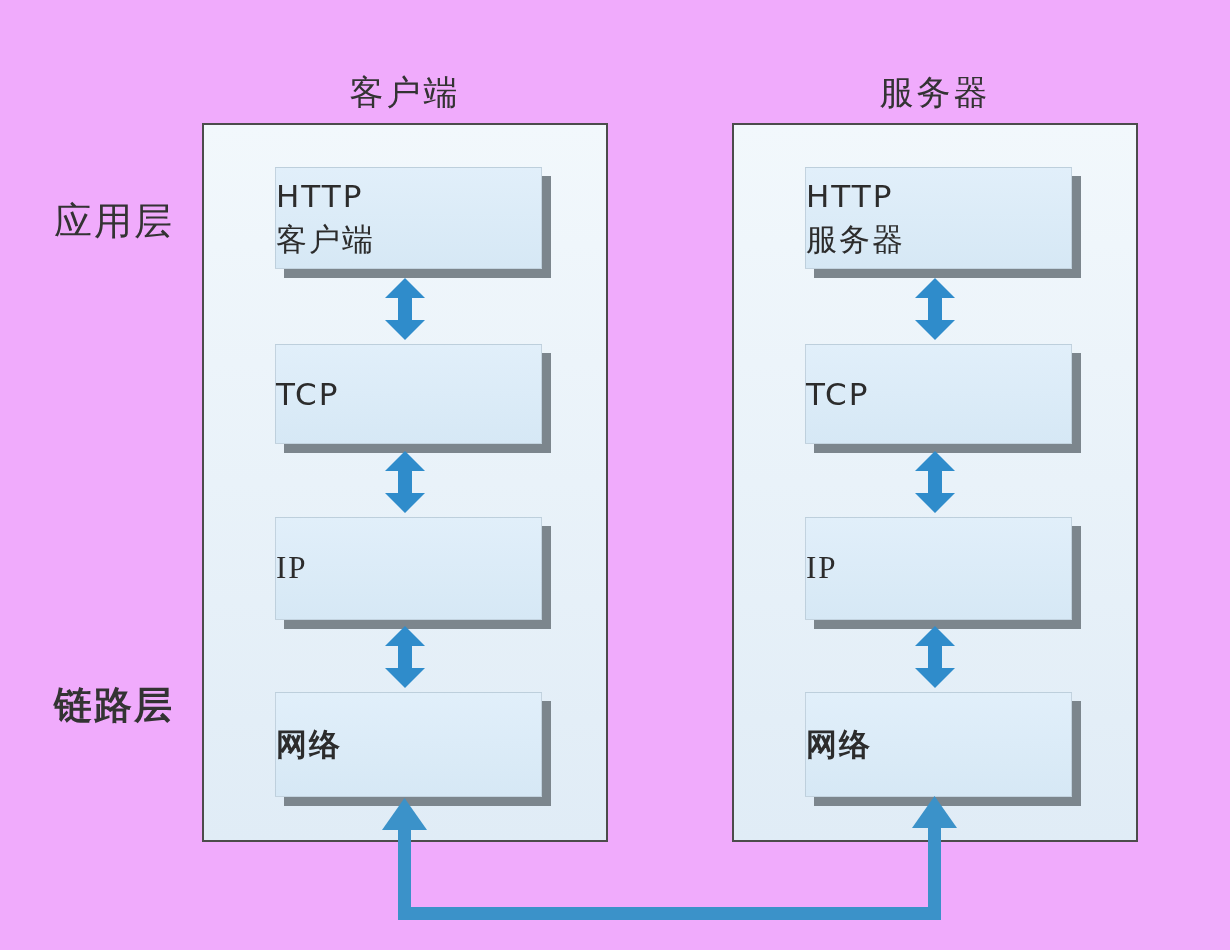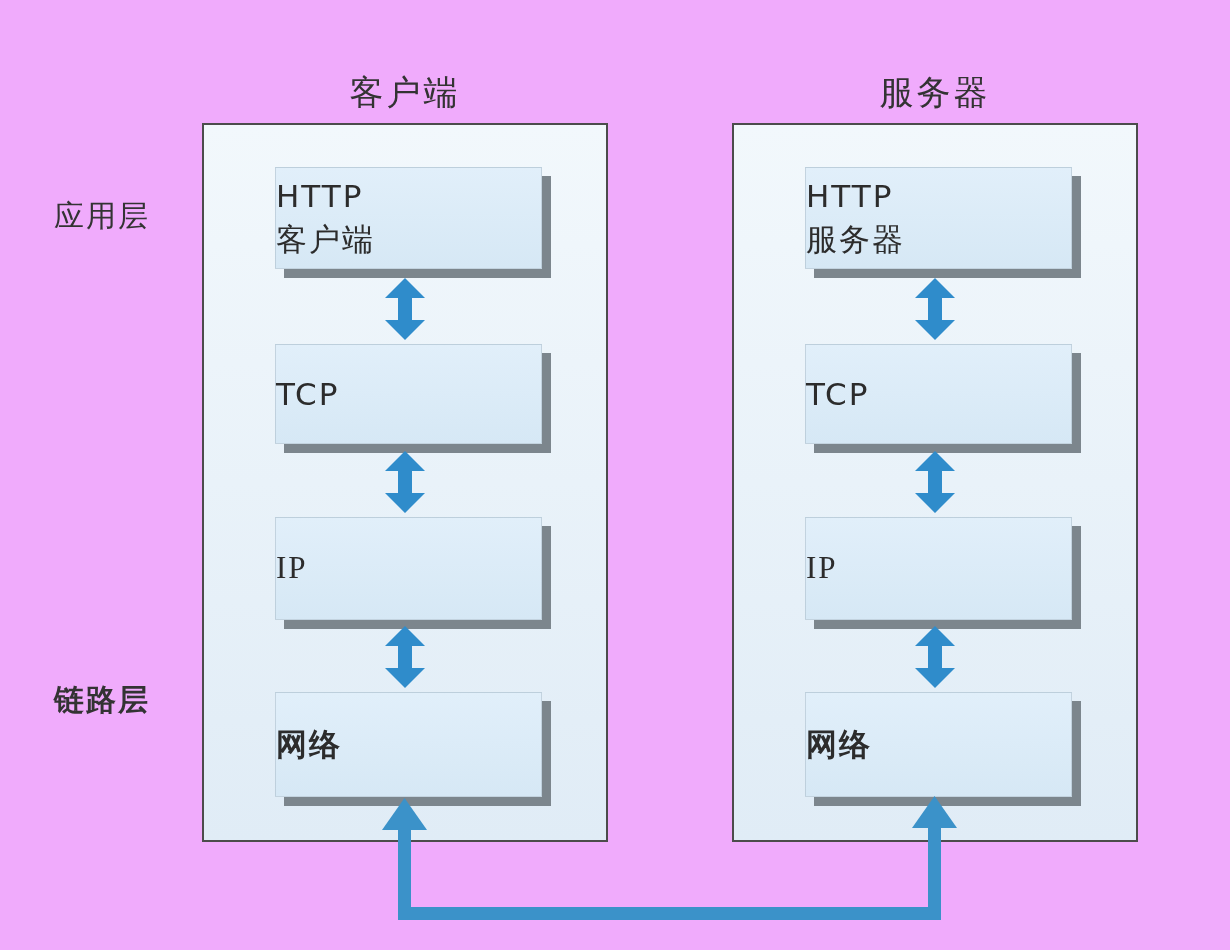--- a/index.html
+++ b/index.html
@@ -62,21 +62,21 @@
   .box-app  { top: 42px;  height: 102px; }
   .box-tcp  { top: 219px; height: 100px; }
   .box-ip   { top: 392px; height: 103px; font-family: Liberation Serif, serif; }
   .box-link { top: 567px; height: 105px; font-weight: bold; }
 
   .row-label {
     position: absolute;
     left: 54px;
     width: 130px;
     height: 40px;
-    font-size: 30px;
+    font-size: 38px;
     letter-spacing: 2px;
     color: #333333;
     white-space: nowrap;
   }
   .rl-app  { top: 196px; }
   .rl-tcp  { top: 372px; }
   .rl-ip   { top: 546px; }
   .rl-link { top: 680px; font-weight: bold; }
 
   svg.overlay {

